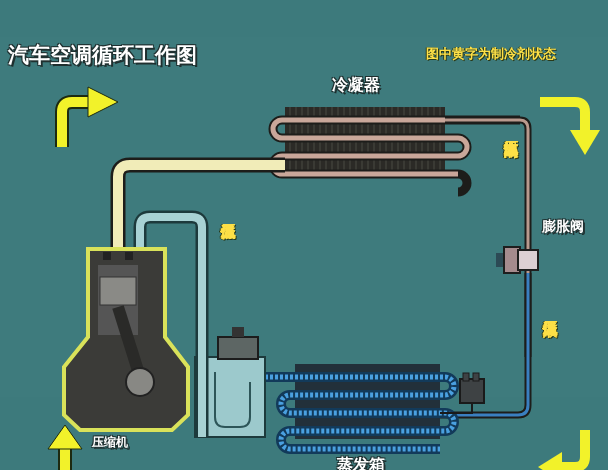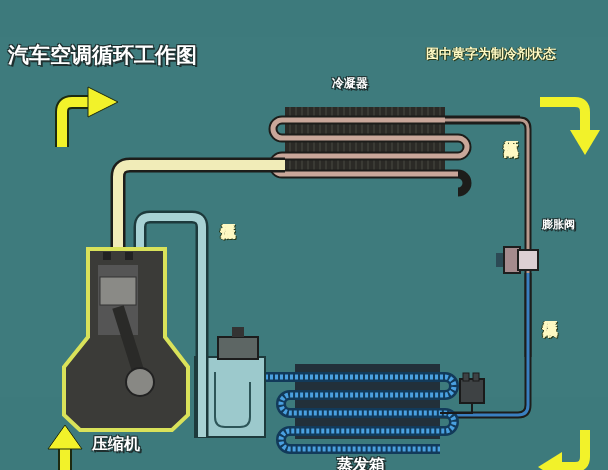--- a/index.html
+++ b/index.html
@@ -2,31 +2,31 @@
 <html><head>
 <meta charset="utf-8">
 <style>
   html, body { margin:0; padding:0; }
   body { width:608px; height:470px; overflow:hidden; background:#3d7a7c; position:relative;
          font-family: "DejaVu Sans", "Liberation Sans", sans-serif; }
   .canvas { position:absolute; left:0; top:0; width:608px; height:360px; background:#3e7b7d;margin-top:37px; }
   svg.diagram { position:absolute; left:0; top:0; }
   .txt { position:absolute; font-weight:bold; white-space:nowrap; line-height:1; }
   .white { color:#ffffff; text-shadow: 2px 2px 0 #1f2f2f, -1px -1px 0 #1f2f2f, 1px -1px 0 #1f2f2f, -1px 1px 0 #1f2f2f; }
-  .yellow { color:#fef9c3; text-shadow: 1px 1px 0 #2a3a1a, -1px 0 0 #2a3a1a; }
+  .yellow { color:#fde047; text-shadow: 1px 1px 0 #2a3a1a, -1px 0 0 #2a3a1a; }
   .vert { writing-mode: vertical-rl; text-orientation: upright; letter-spacing:0px; }
   .title { left:8px; top:8px; font-size:21px; }
   .legend-note { left:426px; top:10px; font-size:13px; }
-  .lbl-condenser { left:332px; top:40px; font-size:12px; }
+  .lbl-condenser { left:332px; top:40px; font-size:16px; }
   .lbl-hthp-gas { left:125px; top:96px; font-size:15px; }
   .lbl-hthp-liquid { left:503px; top:92px; font-size:15px; }
-  .lbl-expansion { left:542px; top:182px; font-size:11px; }
+  .lbl-expansion { left:542px; top:182px; font-size:14px; }
   .lbl-ltlp-liquid { left:542px; top:272px; font-size:15px; }
   .lbl-ltlp-gas { left:220px; top:175px; font-size:15px; }
-  .lbl-compressor { left:92px; top:399px; font-size:16px; }
+  .lbl-compressor { left:92px; top:399px; font-size:12px; }
   .lbl-receiver { left:159px; top:420px; font-size:16px; }
   .lbl-evaporator { left:337px; top:420px; font-size:16px; }
   .watermark { position:absolute; left:455px; top:440px; font-size:16px; color:#e7eeee; opacity:0.9; font-weight:normal; }
 </style>
 </head>
 <body>
 
 <div class="canvas">
   <svg class="diagram" width="608" height="470" viewBox="0 0 608 470">
 

